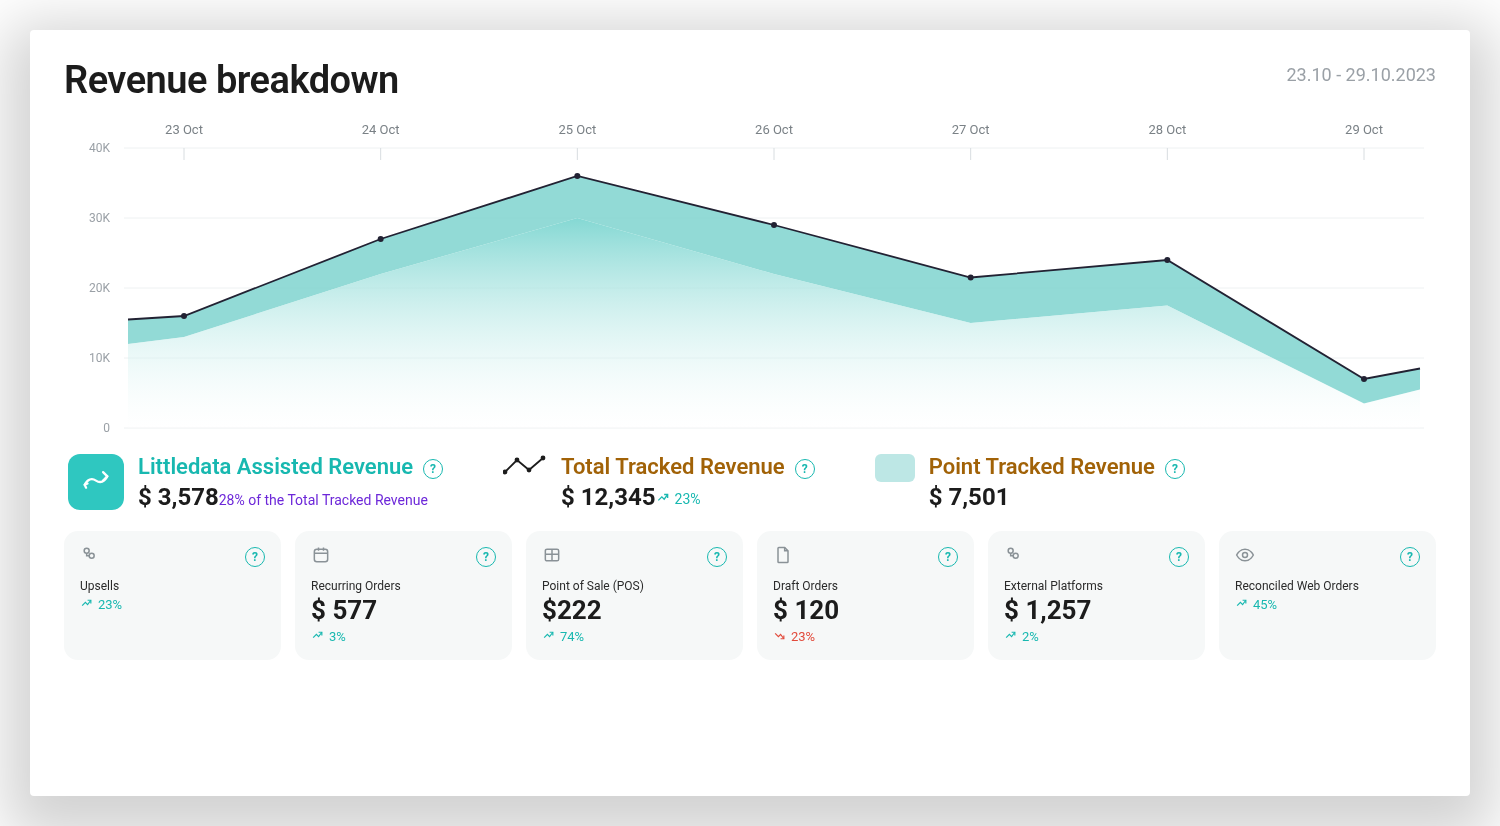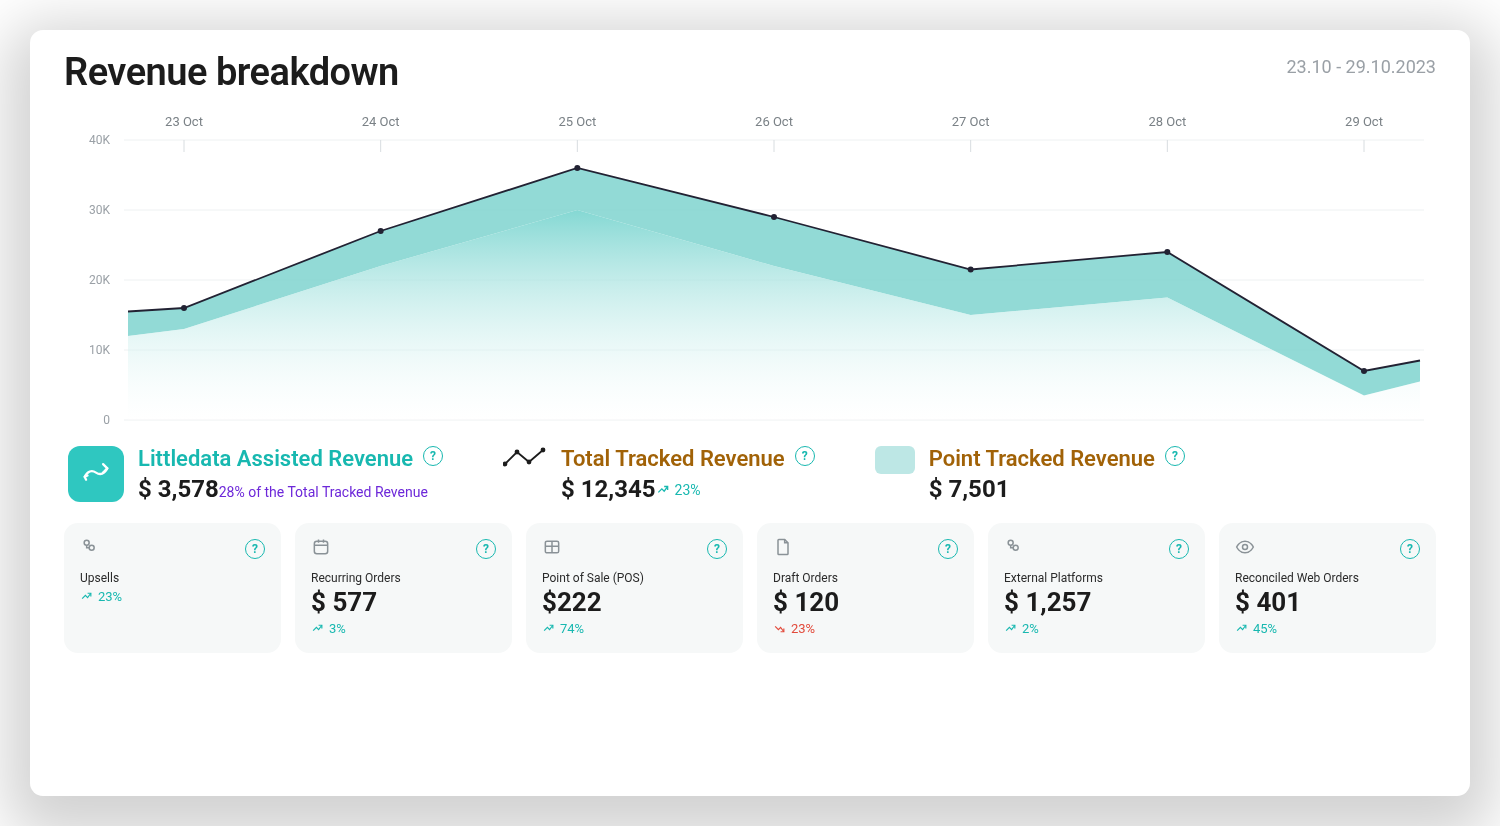--- a/index.html
+++ b/index.html
@@ -7,23 +7,23 @@
     font-family: -apple-system, BlinkMacSystemFont, "Segoe UI", Roboto, Helvetica, Arial, sans-serif;
     background: #fff;
     width: 1500px;
     height: 826px;
     padding: 30px;
   }
   .card {
     width: 100%;
     height: 100%;
     background: #fff;
-    border-radius: 13px;
+    border-radius: 4px;
     box-shadow: 0 18px 60px 24px rgba(0,0,0,0.18);
-    padding: 20px 34px 26px 34px;
+    padding: 28px 34px 26px 34px;
     position: relative;
     overflow: hidden;
   }
   .header {
     display: flex;
     justify-content: space-between;
     align-items: flex-start;
   }
   .title {
     font-size: 38px;
@@ -49,27 +49,27 @@
     margin-top: 14px;
     padding-left: 4px;
   }
   .legend-item { display: flex; align-items: flex-start; gap: 14px; }
   .logo-box {
     width: 56px; height: 56px; border-radius: 12px;
     background: #2fc7c0;
     display: flex; align-items: center; justify-content: center;
     color: #fff;
   }
-  .legend-title-row { display: flex; align-items: flex-start; gap: 10px; }
+  .legend-title-row { display: flex; align-items: flex-end; gap: 10px; }
   .legend-title { font-size: 22px; font-weight: 600; color: #a16207; }
   .legend-title.teal { color: #18b8b0; }
   .legend-value-row { display: flex; align-items: baseline; margin-top: 4px;}
   .legend-value { font-size: 24px; font-weight: 700; color: #1c1c1c; }
   .legend-sub { font-size: 14px; color: #6d28d9; }
-  .trend { font-size: 14px; color: #18b8b0; display: inline-flex; align-items: center; gap: 5px;}
+  .trend { font-size: 14px; color: #18b8b0; display: inline-flex; gap: 5px;}
   .trend.down { color: #e24a3b; }
   .help {
     width: 20px; height: 20px; border-radius: 50%;
     border: 1.6px solid #18b8b0;
     color: #18b8b0;
     font-size: 12px; font-weight: 700;
     display: inline-flex; align-items: center; justify-content: center;
     cursor: pointer;
   }
   .series-swatch {
@@ -288,21 +288,21 @@
             <path d="M14 6 H20 V12"></path>
           </svg> 
           <span>2%</span>
         </div></div>
       <div class="metric-card"><div class="top">
           <span><svg class="icon" viewBox="0 0 24 24" fill="none" stroke="#8a9297" stroke-width="1.8">
               <path d="M2 12s3.5-7 10-7 10 7 10 7-3.5 7-10 7S2 12 2 12z"></path>
               <circle cx="12" cy="12" r="3"></circle>
             </svg></span>
           <span class="help">?</span>
-        </div><div class="metric-label">Reconciled Web Orders</div><div class="metric-value">$ 401</div><div class="metric-trend trend ">
+        </div><div class="metric-label">Reconciled Web Orders</div><div class="metric-trend trend ">
           <svg width="13" height="13" viewBox="0 0 24 24" fill="none" stroke="#18b8b0" stroke-width="2.2">
             <path d="M4 16 L10 10 L14 14 L20 6"></path>
             <path d="M14 6 H20 V12"></path>
           </svg> 
           <span>45%</span>
         </div></div>
     </div>
 
 </div>
 

